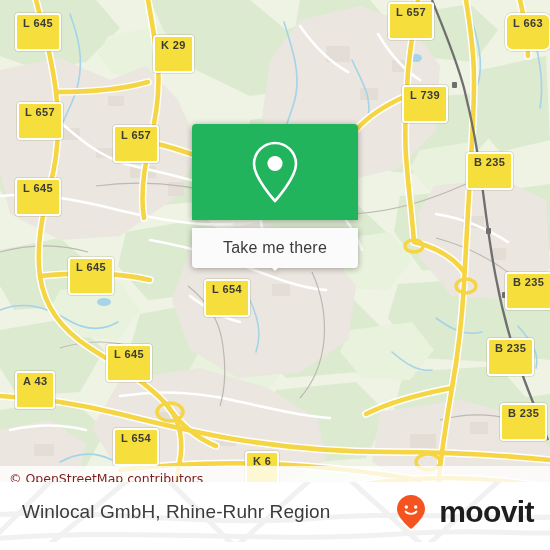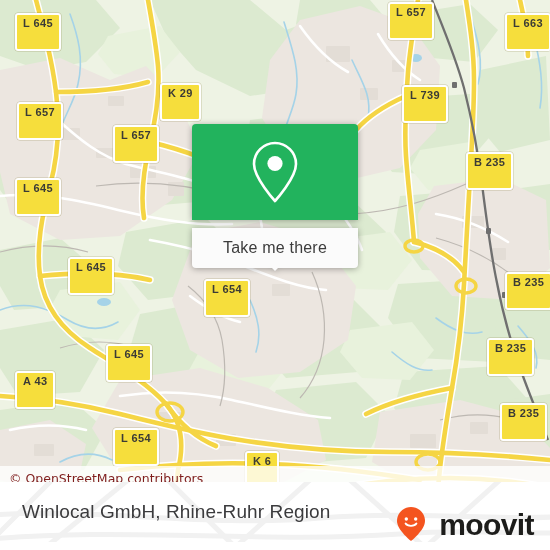--- a/index.html
+++ b/index.html
@@ -39,21 +39,21 @@
              border-top:11px solid #fbfbfb;}
 
   
   #footer{position:absolute;left:0;top:482px;width:550px;height:60px;
           background:#ffffff;overflow:hidden;}
   #footer-lines{position:absolute;left:0;top:0;width:550px;height:60px;}
   #footer-title{position:absolute;left:22px;top:0;height:60px;
                 display:flex;align-items:center;font-size:19px;color:#3b3b3d;
                 letter-spacing:.1px;}
   #brand{position:absolute;right:16px;top:0;height:60px;
-         display:flex;align-items:flex-end;gap:13px;}
+         display:flex;align-items:center;gap:13px;}
   #brand-word{font-size:30px;font-weight:bold;color:#1d1d1b;letter-spacing:-.6px;}
 </style>
 </head>
 <body>
 
 <div id="root">
 
   <div id="map">
     <svg width="550" height="490" viewBox="0 0 550 490">
       <defs>
@@ -261,23 +261,23 @@
           <rect x="486" y="228" width="5" height="6" rx="1"></rect>
           <rect x="502" y="292" width="5" height="6" rx="1"></rect>
           <rect x="522" y="366" width="5" height="6" rx="1"></rect>
         </g>
 
       </g>
     </svg>
 
     <div id="shields">
         <div class="shield" style="left: 15px; top: 13px;">L 645</div>
-        <div class="shield" style="left: 160px; top: 35px; margin-top: 48px;">K 29</div>
+        <div class="shield" style="left: 153px; top: 35px;">K 29</div>
         <div class="shield" style="left: 388px; top: 2px;">L 657</div>
-        <div class="shield" style="left: 505px; top: 13px;">L 663</div>
+        <div class="shield" style="left: 505px; top: 13px; border-radius: 7px;">L 663</div>
         <div class="shield" style="left: 402px; top: 85px;">L 739</div>
         <div class="shield" style="left: 17px; top: 102px;">L 657</div>
         <div class="shield" style="left: 113px; top: 125px;">L 657</div>
         <div class="shield" style="left: 466px; top: 152px;">B 235</div>
         <div class="shield" style="left: 15px; top: 178px;">L 645</div>
         <div class="shield" style="left: 68px; top: 257px;">L 645</div>
         <div class="shield" style="left: 204px; top: 279px;">L 654</div>
         <div class="shield" style="left: 505px; top: 272px;">B 235</div>
         <div class="shield" style="left: 106px; top: 344px;">L 645</div>
         <div class="shield" style="left: 487px; top: 338px;">B 235</div>

